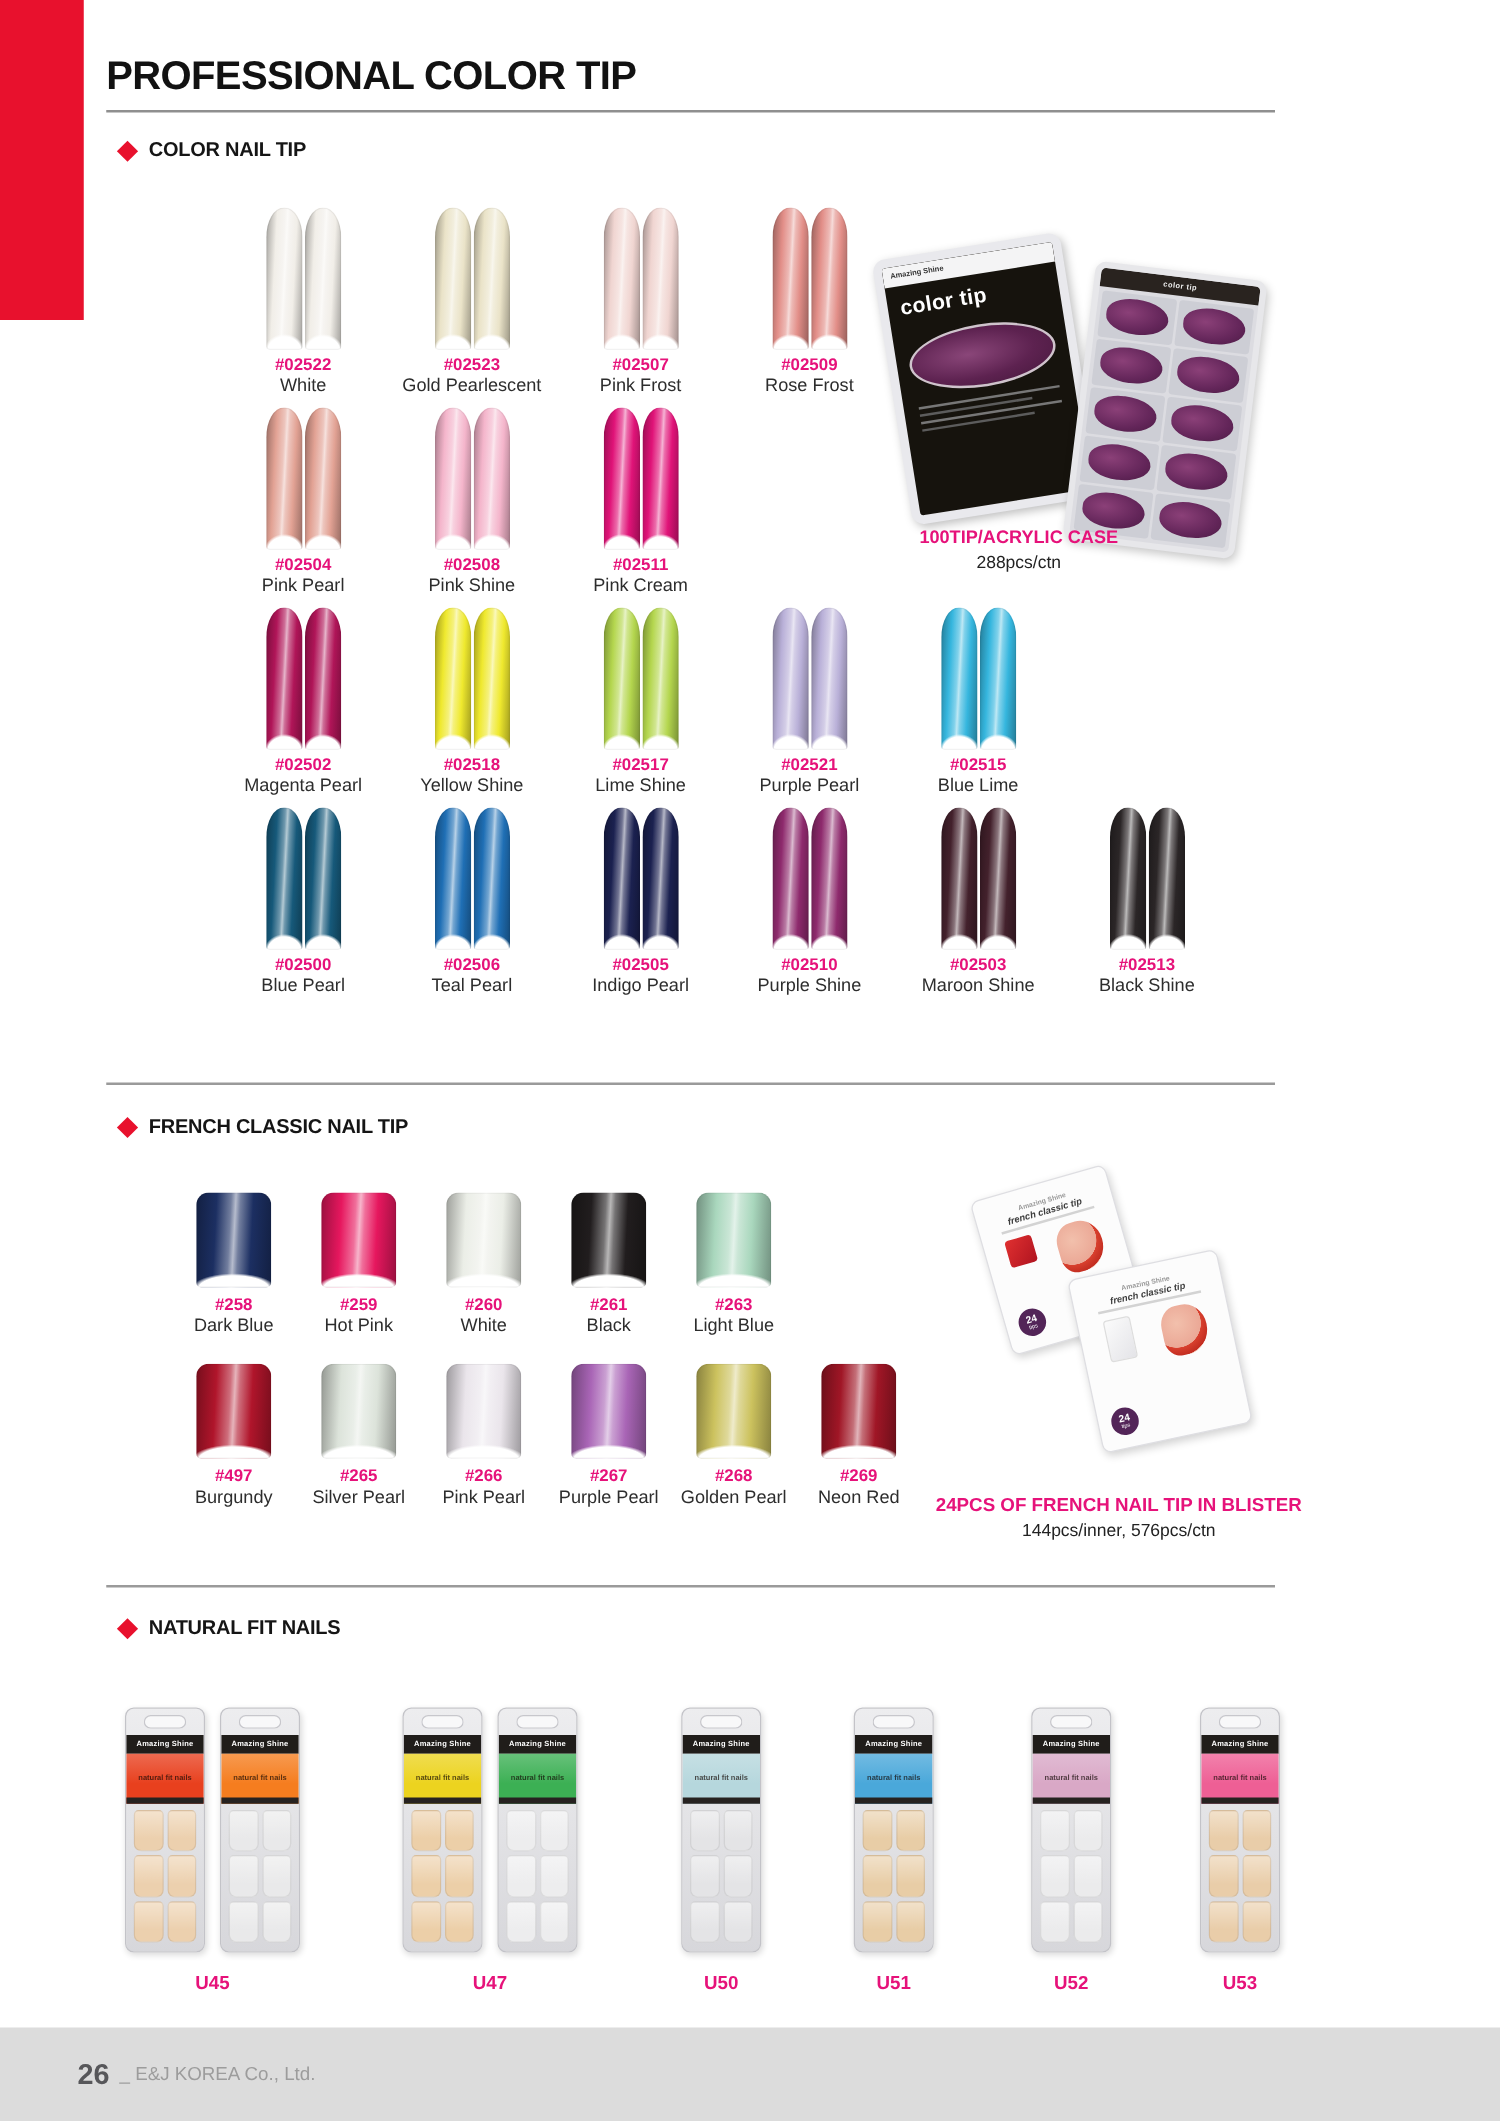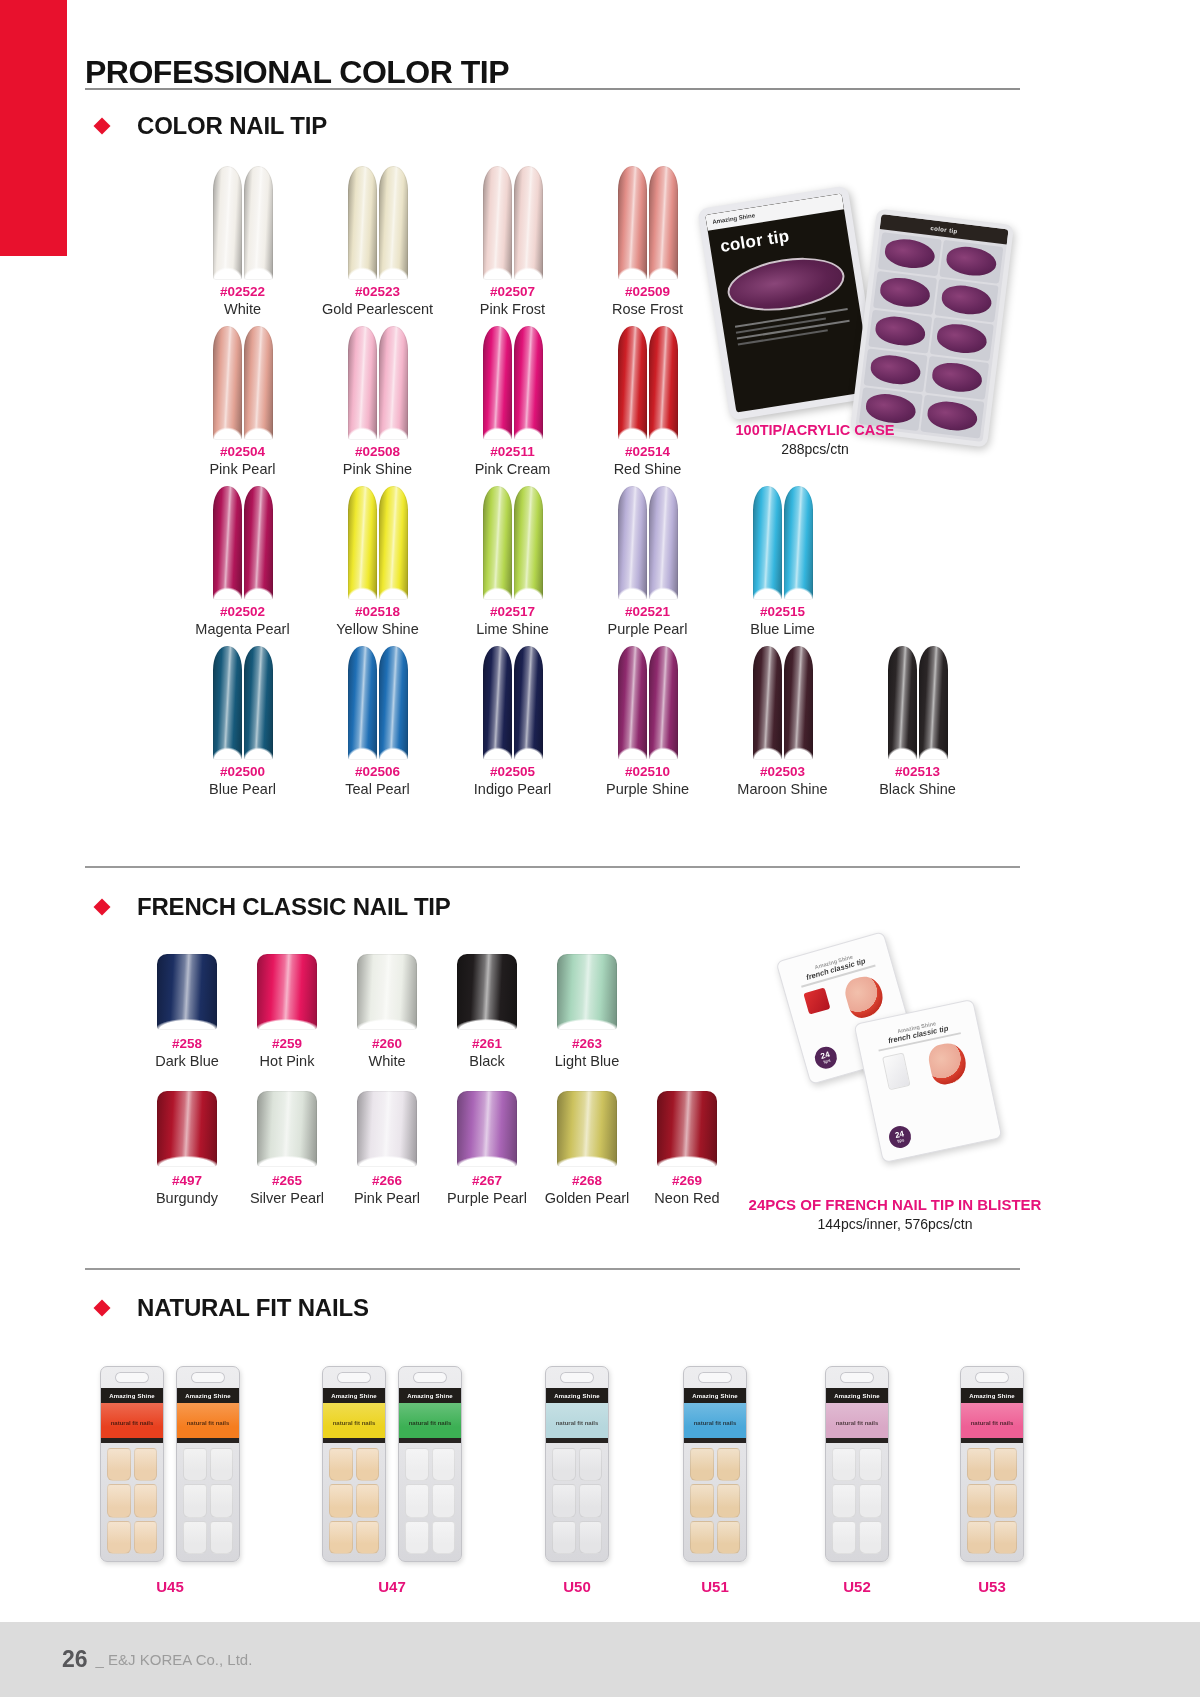--- a/index.html
+++ b/index.html
@@ -2,27 +2,27 @@
 <html style="--accent: #e8112d; --magenta: #e6127a;"><head>
 <meta charset="utf-8">
 <style>
   * { margin:0; padding:0; box-sizing:border-box; }
   html,body { background:#fff; }
   .page {
     position:relative; width:1200px; height:1697px; background:#fff;
     font-family:"Liberation Sans","DejaVu Sans",sans-serif; overflow:hidden;
   }
   .red-bar { position:absolute; left:0; top:0; width:67px; height:256px; background:var(--accent,#e8112d); }
-  .page-title { position:absolute; left:85px; top:54px; font-size:32px; font-weight:bold; color:#121212; letter-spacing:-0.5px; }
+  .page-title { position:absolute; left:85px; top:42px; font-size:32px; font-weight:bold; color:#121212; letter-spacing:-0.5px; }
   .title-rule { position:absolute; left:85px; top:88px; width:935px; height:2px; background:#8f8f8f; }
   .rule { position:absolute; left:85px; width:935px; height:2px; background:#9a9a9a; }
   .rule-2 { top:866px; }
   .rule-3 { top:1268px; }
 
-  .sec-head { position:absolute; left:96px; display:flex; align-items:center; gap:29px; font-size:24px; font-weight:bold; color:#151515; letter-spacing:-0.2px; }
+  .sec-head { position:absolute; left:96px; display:flex; align-items:center; gap:11px; font-size:16px; font-weight:bold; color:#151515; letter-spacing:-0.2px; }
   .sec-head-1 { top:112px; }
   .sec-head-2 { top:893px; }
   .sec-head-3 { top:1294px; }
   .diamond { width:12px; height:12px; background:var(--accent,#e8112d); transform:rotate(45deg); flex:0 0 auto; }
 
   
   .cgrid { position:absolute; left:175px; top:162px; width:812px; }
   .crow { display:flex; height:160px; }
   .ccell { width:135px; text-align:center; }
   .ctips { height:118px; display:flex; justify-content:center; align-items:flex-end; gap:2px; }
@@ -172,28 +172,20 @@
           <div class="cname">Pink Shine</div>
         </div>
         <div class="ccell">
           <div class="ctips">
             <div class="ctip" style="background: radial-gradient(60% 15px at 50% 101%, rgb(255, 255, 255) 78%, rgba(255, 255, 255, 0) 93%), linear-gradient(93deg, rgb(152, 13, 82) 1%, rgb(224, 19, 120) 26%, rgb(236, 109, 171) 44%, rgb(245, 179, 212) 50%, rgb(236, 109, 171) 56%, rgb(224, 19, 120) 72%, rgb(152, 13, 82) 99%); box-shadow: rgba(0, 0, 0, 0.05) 0px 0px 0px 1px inset;"></div>
             <div class="ctip" style="background: radial-gradient(60% 15px at 50% 101%, rgb(255, 255, 255) 78%, rgba(255, 255, 255, 0) 93%), linear-gradient(93deg, rgb(152, 13, 82) 1%, rgb(224, 19, 120) 26%, rgb(236, 109, 171) 44%, rgb(245, 179, 212) 50%, rgb(236, 109, 171) 56%, rgb(224, 19, 120) 72%, rgb(152, 13, 82) 99%); box-shadow: rgba(0, 0, 0, 0.05) 0px 0px 0px 1px inset;"></div>
           </div>
           <div class="ccode">#02511</div>
           <div class="cname">Pink Cream</div>
         </div>
-        <div class="ccell">
-          <div class="ctips">
-            <div class="ctip" style="background: radial-gradient(60% 15px at 50% 101%, rgb(255, 255, 255) 78%, rgba(255, 255, 255, 0) 93%), linear-gradient(93deg, rgb(139, 21, 26) 1%, rgb(205, 31, 38) 26%, rgb(224, 116, 120) 44%, rgb(239, 183, 186) 50%, rgb(224, 116, 120) 56%, rgb(205, 31, 38) 72%, rgb(139, 21, 26) 99%); box-shadow: rgba(0, 0, 0, 0.05) 0px 0px 0px 1px inset;"></div>
-            <div class="ctip" style="background: radial-gradient(60% 15px at 50% 101%, rgb(255, 255, 255) 78%, rgba(255, 255, 255, 0) 93%), linear-gradient(93deg, rgb(139, 21, 26) 1%, rgb(205, 31, 38) 26%, rgb(224, 116, 120) 44%, rgb(239, 183, 186) 50%, rgb(224, 116, 120) 56%, rgb(205, 31, 38) 72%, rgb(139, 21, 26) 99%); box-shadow: rgba(0, 0, 0, 0.05) 0px 0px 0px 1px inset;"></div>
-          </div>
-          <div class="ccode">#02514</div>
-          <div class="cname">Red Shine</div>
-        </div>
       </div>
       <div class="crow">
         <div class="ccell">
           <div class="ctips">
             <div class="ctip" style="background: radial-gradient(60% 15px at 50% 101%, rgb(255, 255, 255) 78%, rgba(255, 255, 255, 0) 93%), linear-gradient(93deg, rgb(120, 14, 60) 1%, rgb(176, 21, 88) 26%, rgb(206, 110, 151) 44%, rgb(230, 180, 202) 50%, rgb(206, 110, 151) 56%, rgb(176, 21, 88) 72%, rgb(120, 14, 60) 99%); box-shadow: rgba(0, 0, 0, 0.05) 0px 0px 0px 1px inset;"></div>
             <div class="ctip" style="background: radial-gradient(60% 15px at 50% 101%, rgb(255, 255, 255) 78%, rgba(255, 255, 255, 0) 93%), linear-gradient(93deg, rgb(120, 14, 60) 1%, rgb(176, 21, 88) 26%, rgb(206, 110, 151) 44%, rgb(230, 180, 202) 50%, rgb(206, 110, 151) 56%, rgb(176, 21, 88) 72%, rgb(120, 14, 60) 99%); box-shadow: rgba(0, 0, 0, 0.05) 0px 0px 0px 1px inset;"></div>
           </div>
           <div class="ccode">#02502</div>
           <div class="cname">Magenta Pearl</div>
         </div>

